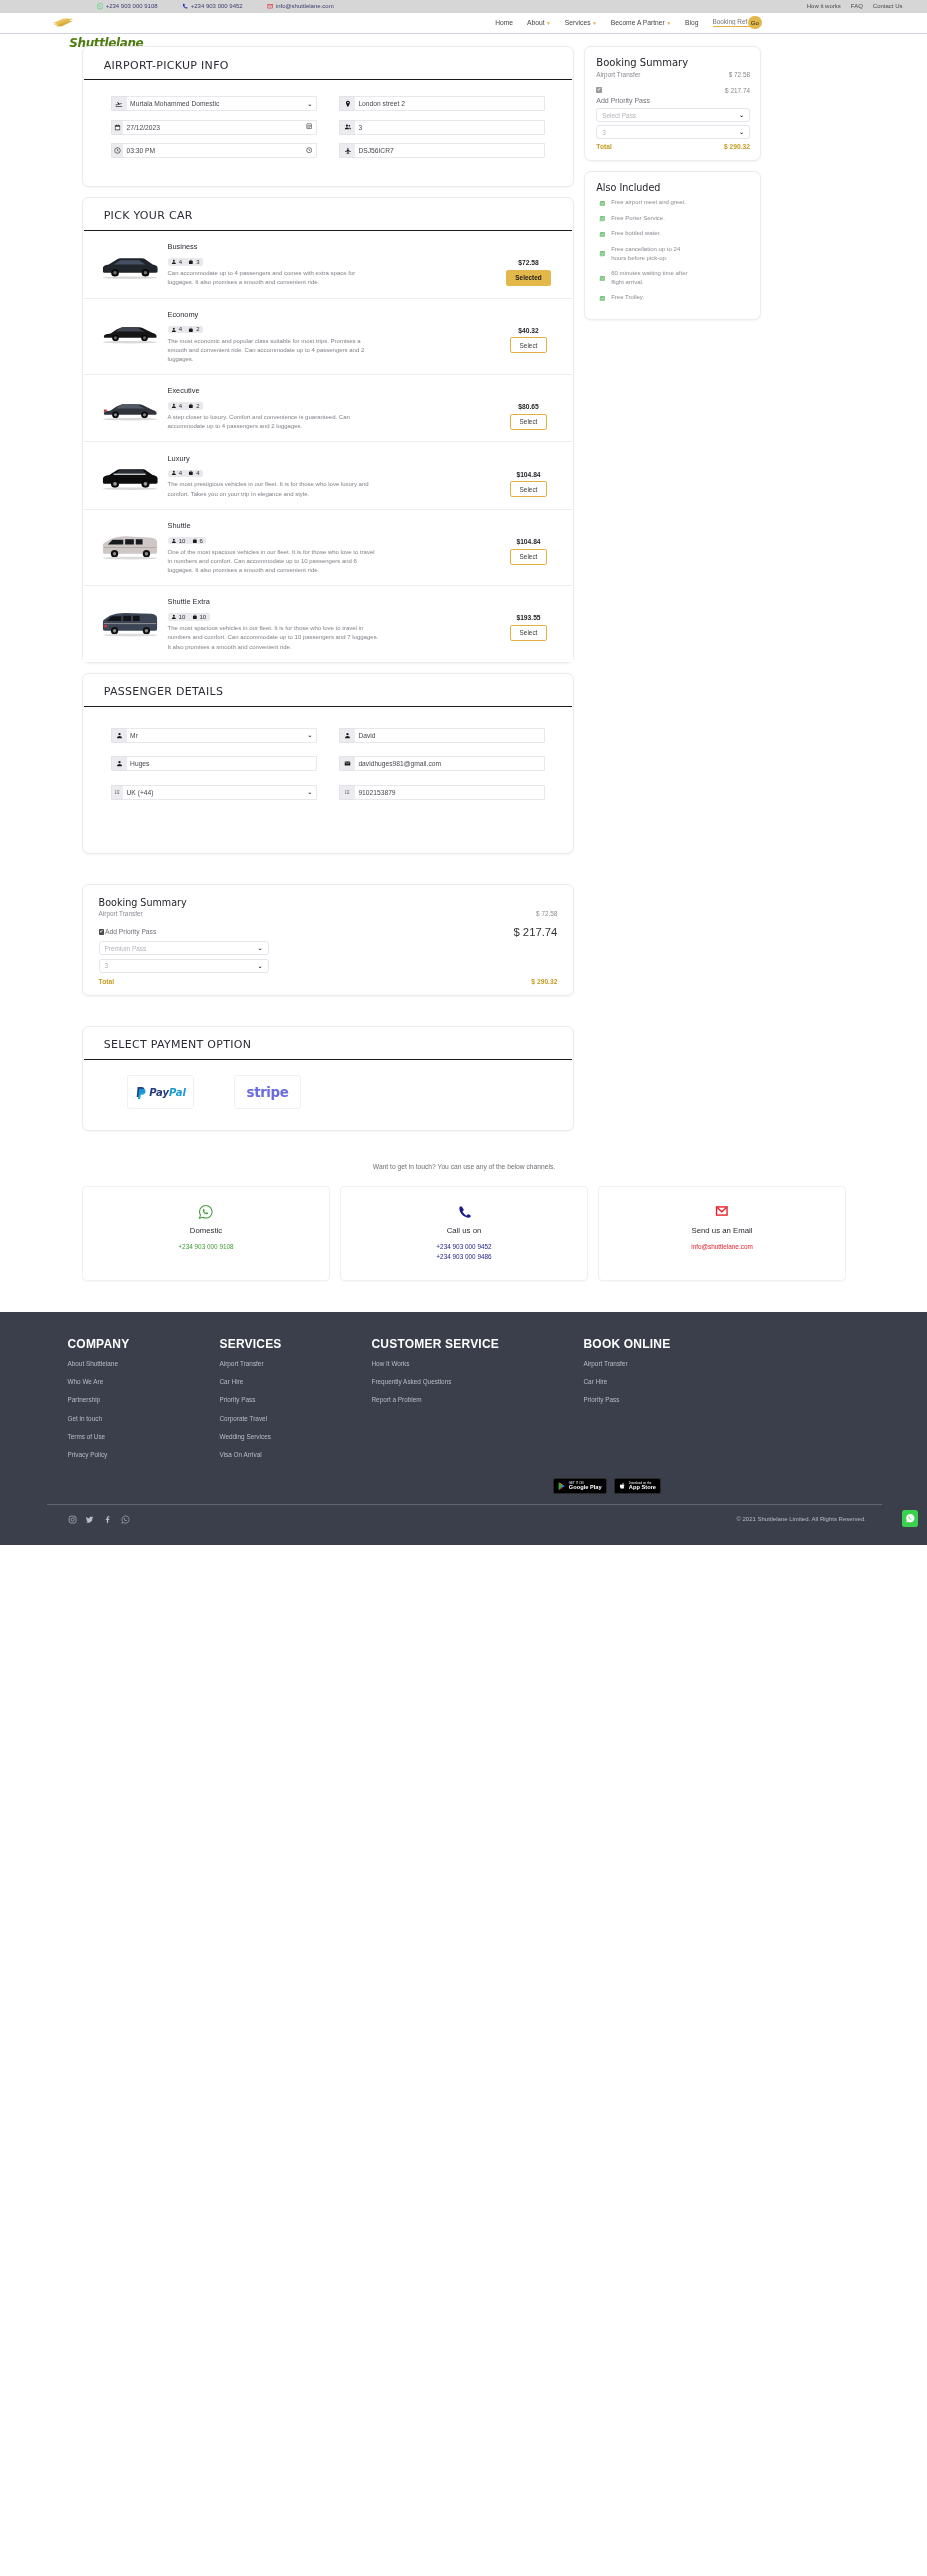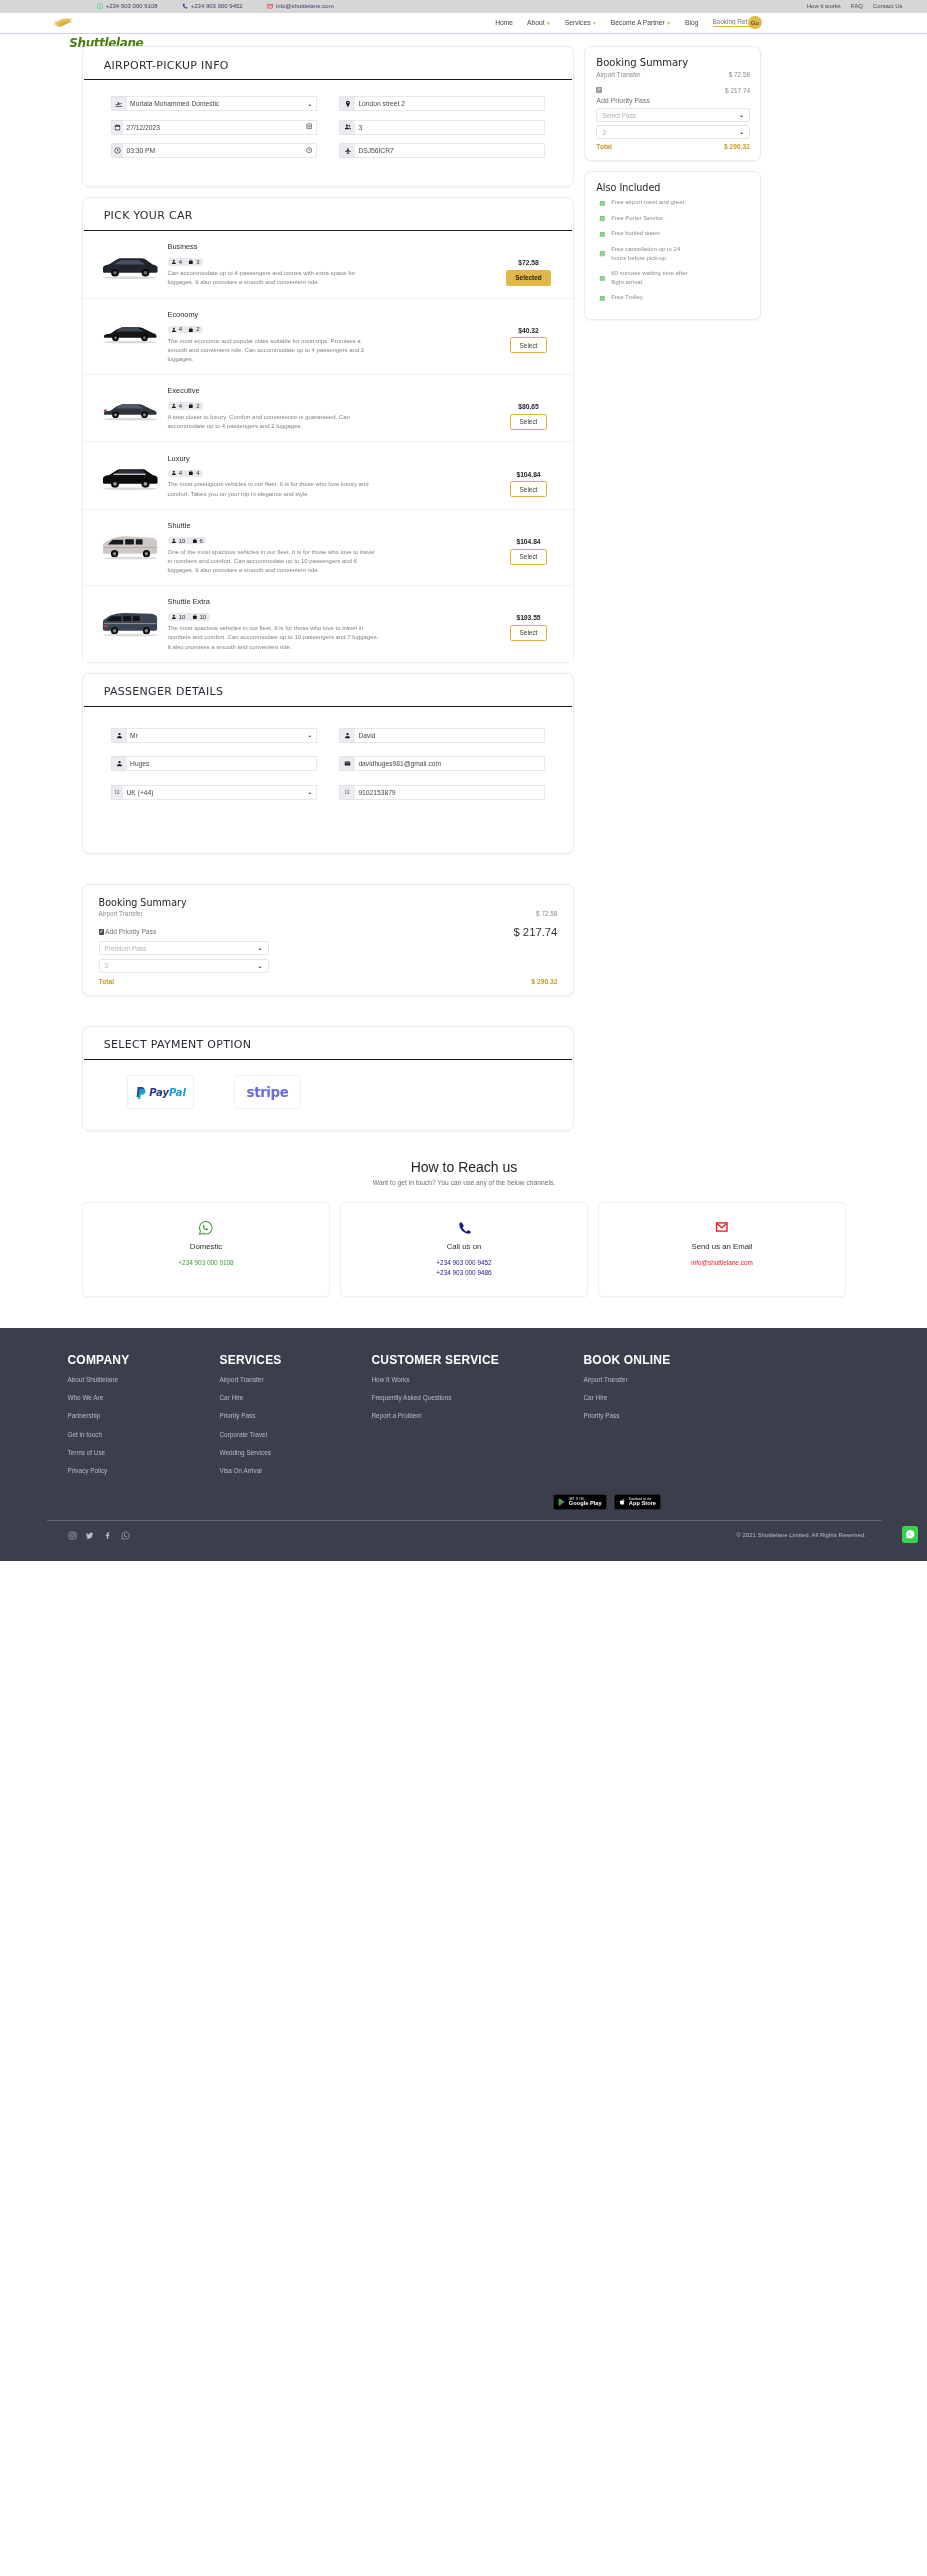--- a/index.html
+++ b/index.html
@@ -861,21 +861,20 @@
               <path d="M2 8h2v14h14v2H2z" fill="#7cc47f" opacity=".55"></path>
             </svg>
           <span class="ai-text">Free Trolley.</span>
         </div>
       </div>
 
     </div>
   </div>
 
   <div class="reach">
-    <h2>How to Reach us</h2>
     <p>Want to get in touch? You can use any of the below channels.</p>
     <div class="reach-cards">
 
       <div class="reach-card">
         <div class="reach-icon">
           <svg width="15.6" height="15.6" viewBox="0 0 24 24">
             <path d="M12 2.2C6.6 2.2 2.3 6.5 2.3 11.9c0 1.9.6 3.7 1.5 5.2L2.2 22l5.1-1.5c1.4.8 3 1.2 4.7 1.2 5.4 0 9.7-4.3 9.7-9.7S17.4 2.2 12 2.2z" fill="none" stroke="#3f9c35" stroke-width="1.6"></path>
             <path d="M8.6 7.6c-.6.3-1.2 1-1.2 2 0 3.4 2.8 6.2 6.2 6.2 1 0 1.7-.6 2-1.2.2-.5-.1-.8-.5-1l-1.3-.7c-.4-.2-.7 0-.9.3l-.4.6c-1.6-.8-2.6-1.8-3.2-3.2l.6-.4c.3-.2.4-.5.2-.9l-.7-1.3c-.2-.4-.5-.7-.8-.4z" fill="#3f9c35"></path>
           </svg>
         </div>

